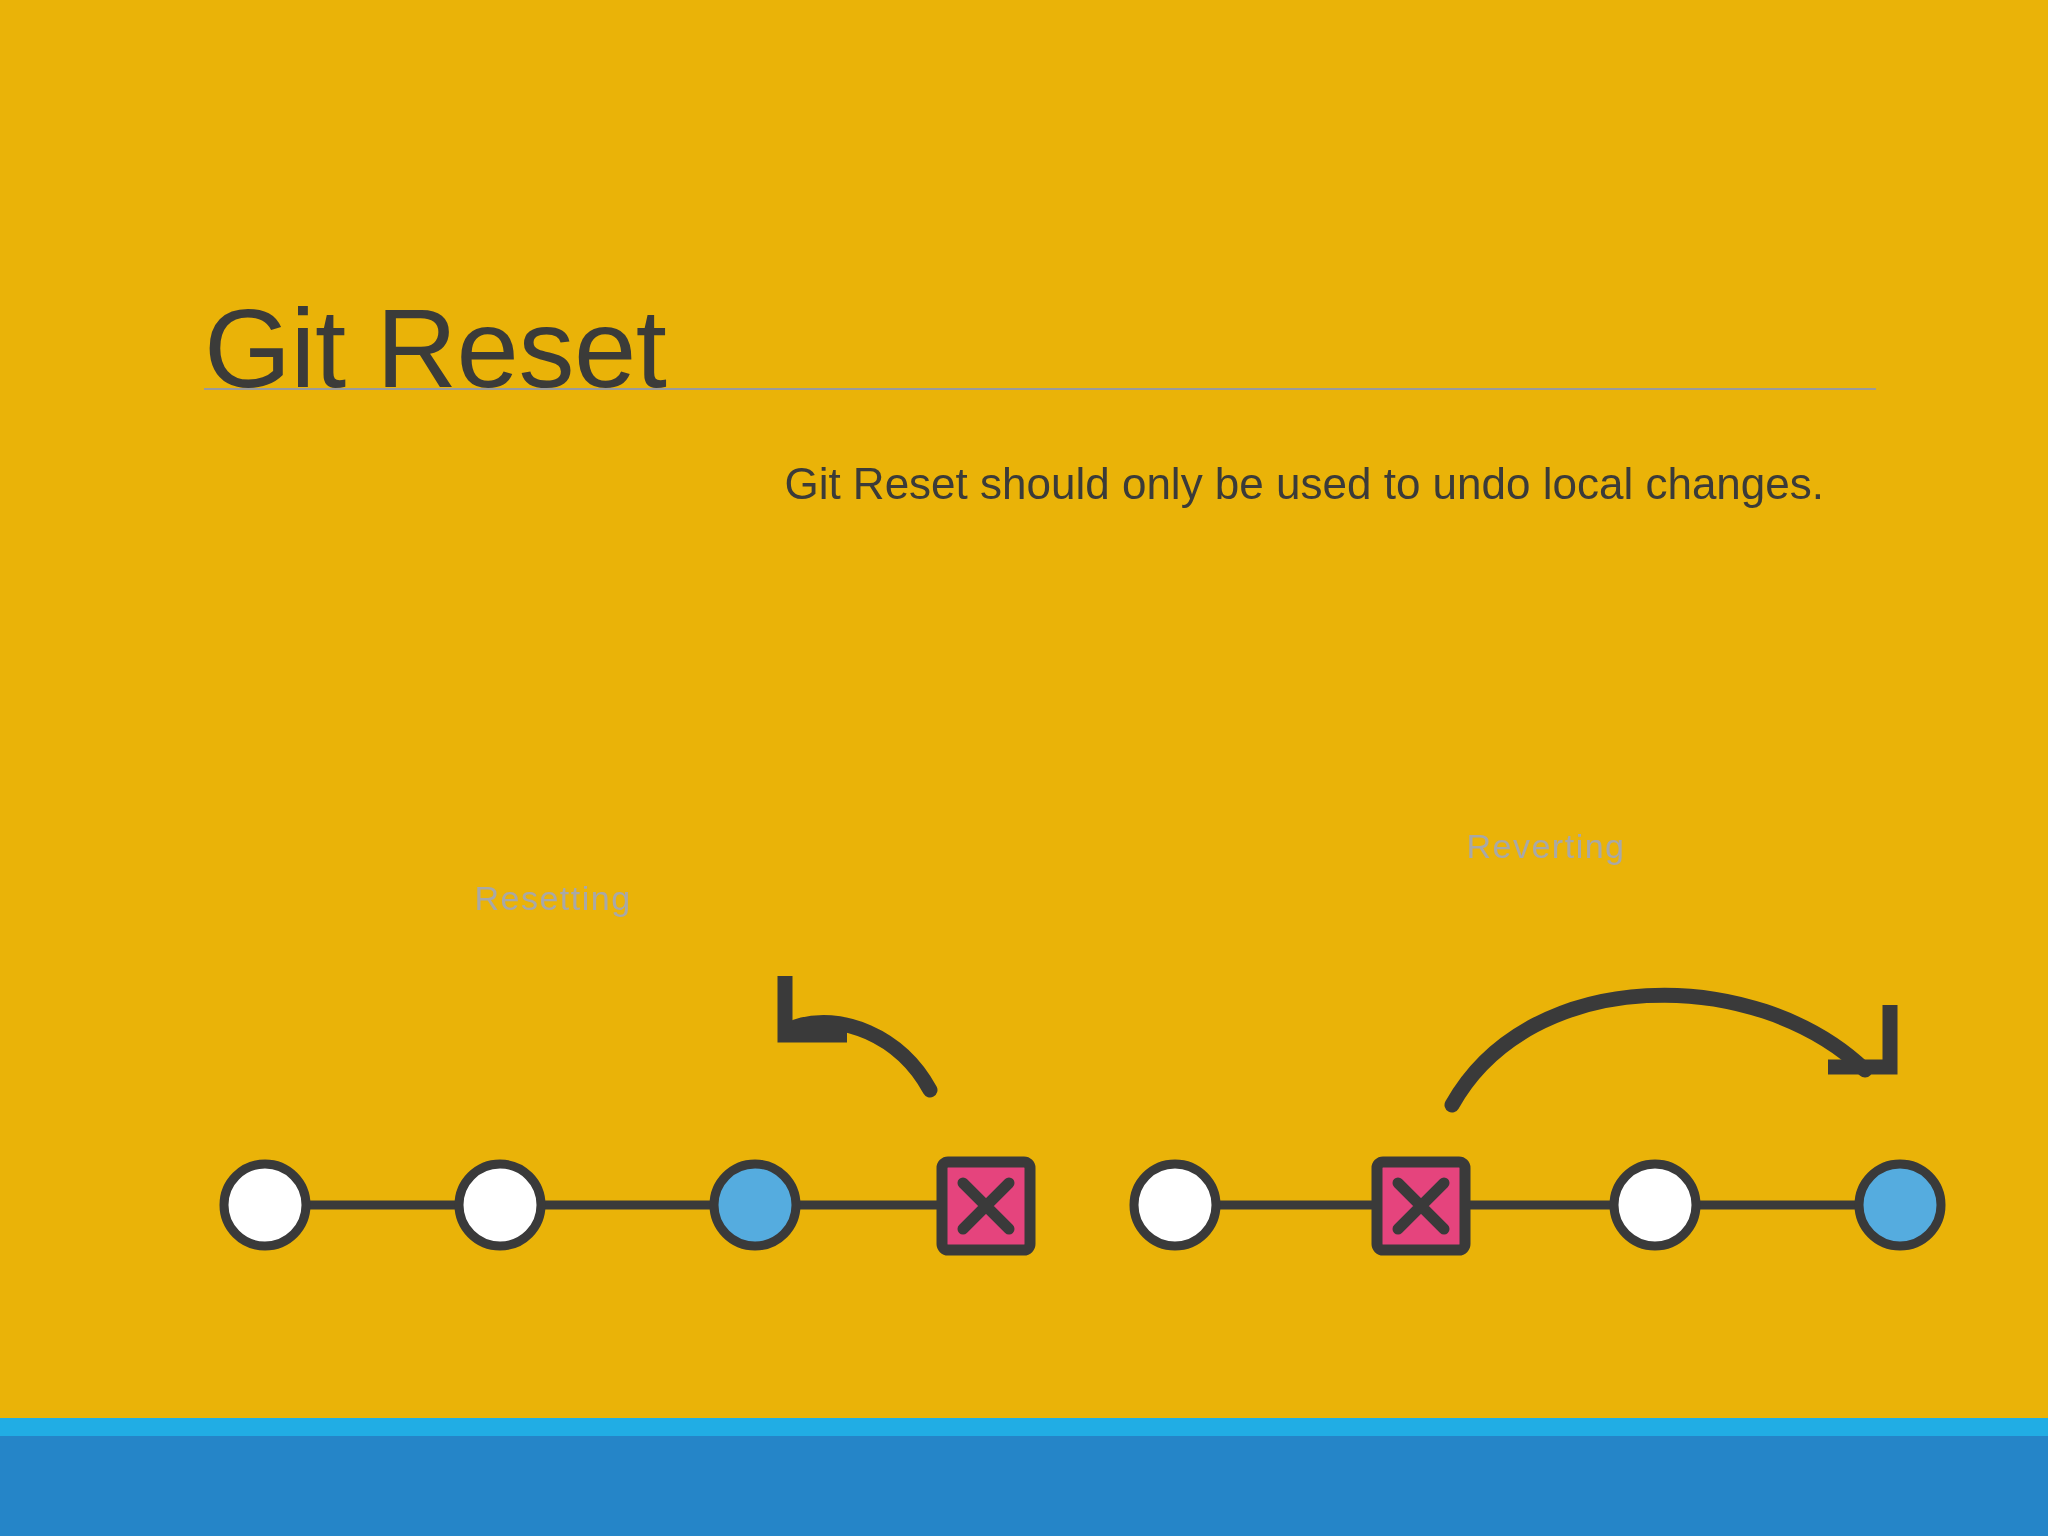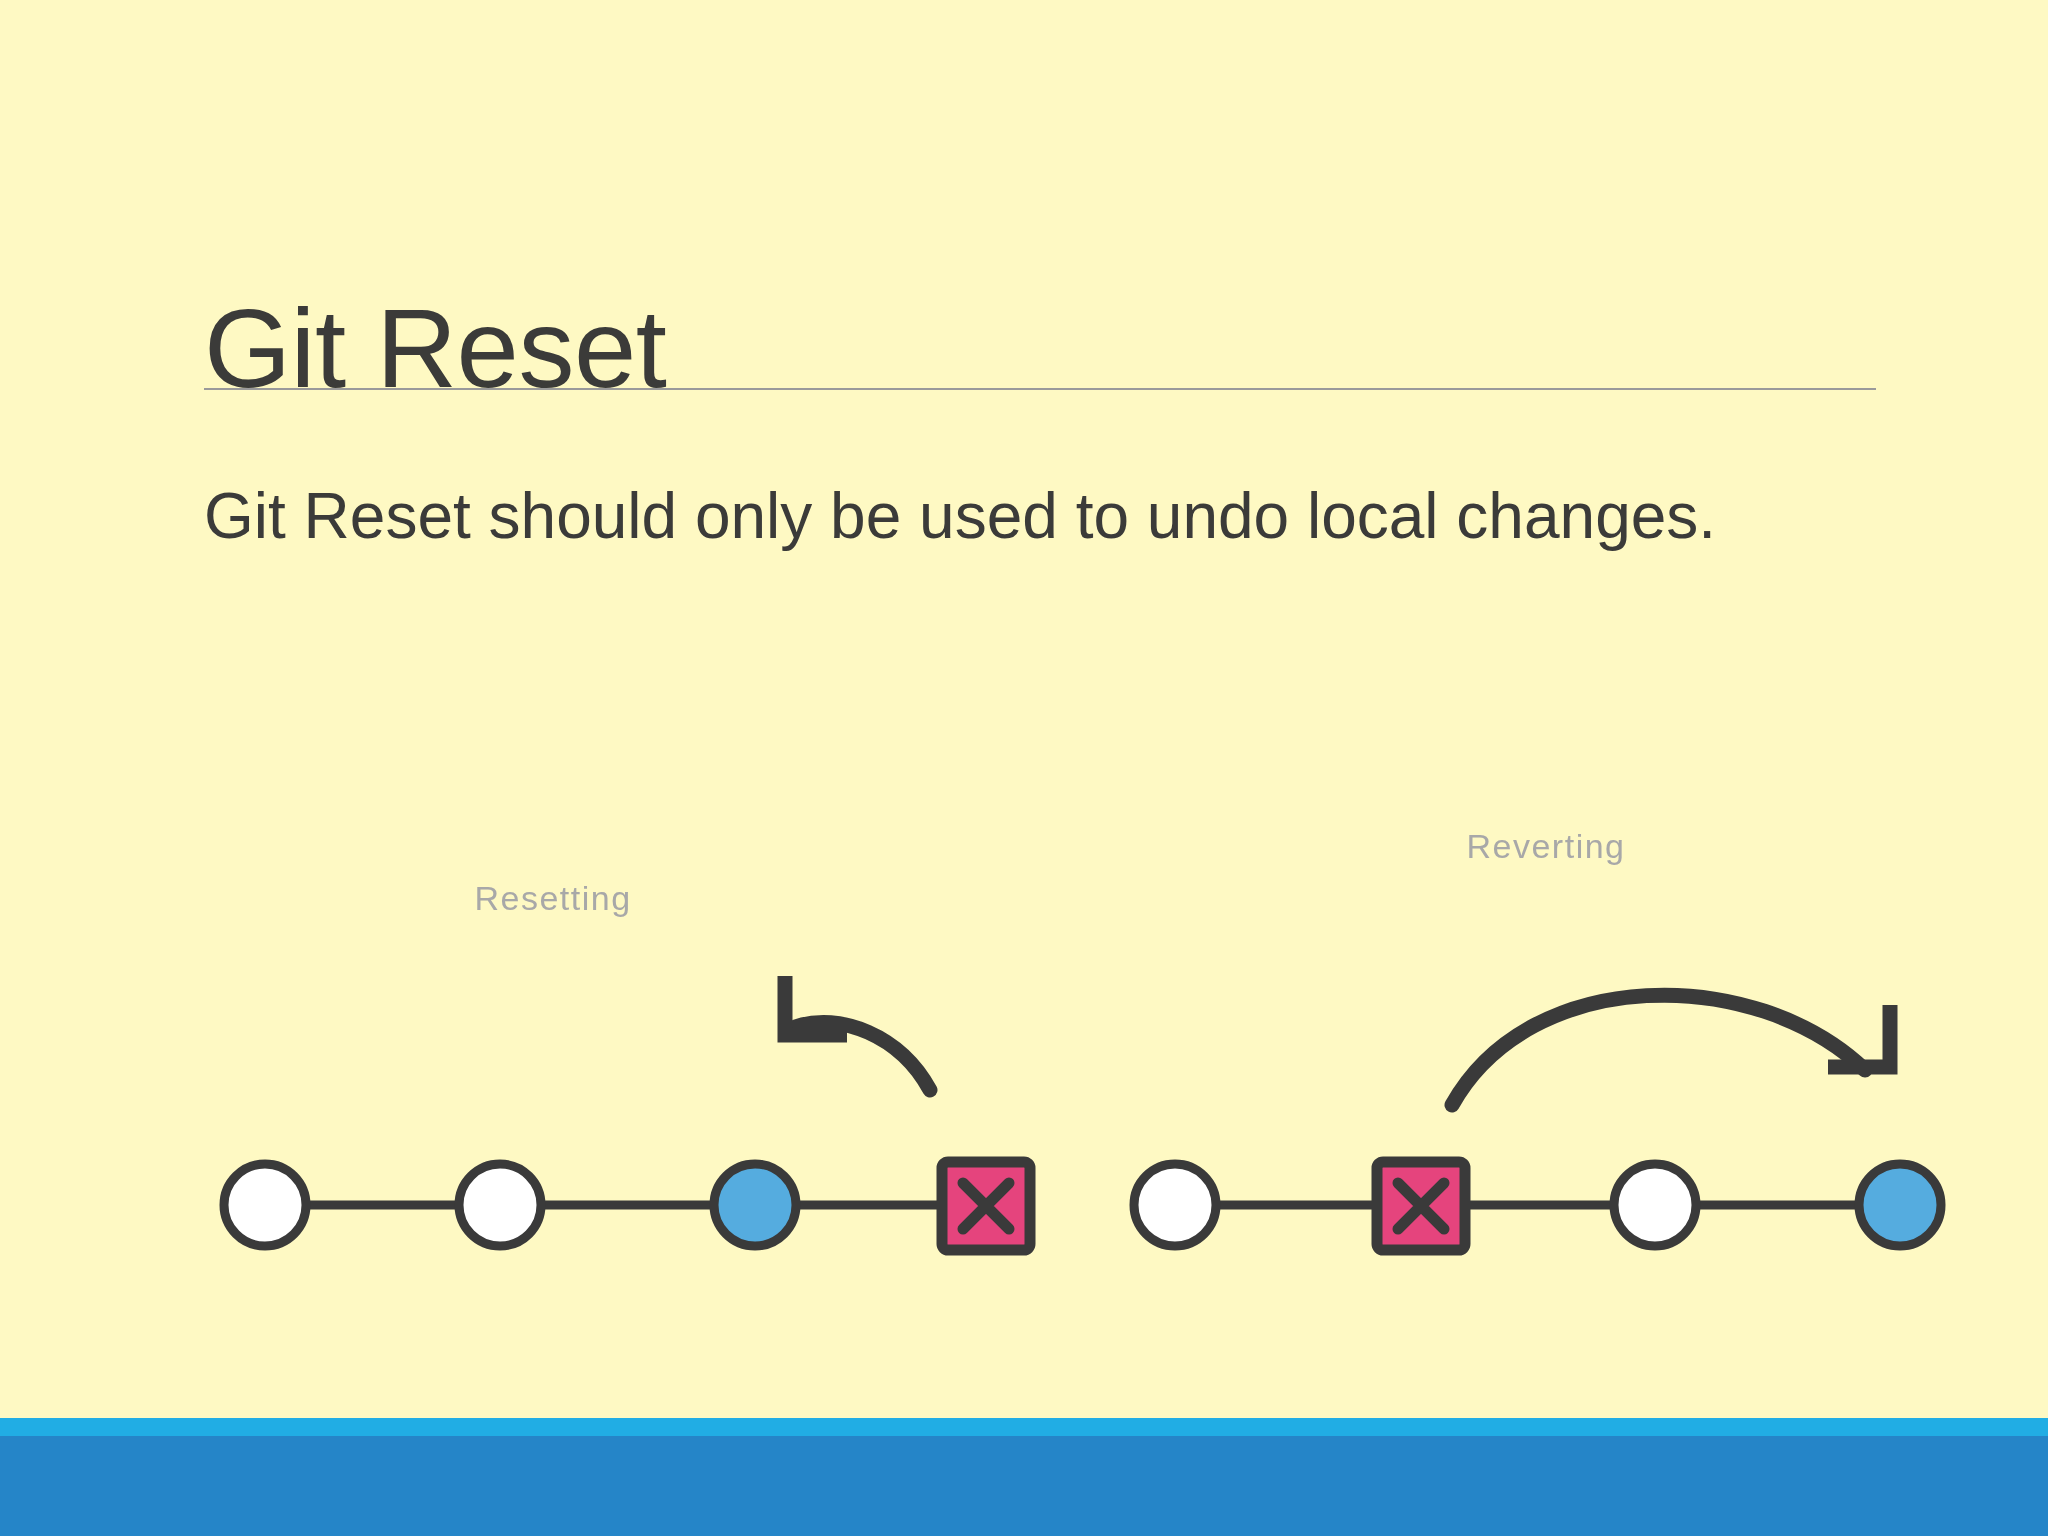--- a/index.html
+++ b/index.html
@@ -7,22 +7,23 @@
     padding: 0;
     background: #ffffff;
   }
   body {
     font-family: "Liberation Sans", sans-serif;
   }
   #slide {
     position: relative;
     width: 2048px;
     height: 1536px;
-    background: #fef9c3;
+    background: #eab308;
     overflow: hidden;
+    text-align: right;
   }
 
   
   #slide-title {
     position: absolute;
     left: 204px;
     top: 218px;
     font-size: 112px;
     line-height: 1.0;
     color: #3b3b39;
@@ -40,21 +41,21 @@
     height: 2px;
     background: #9a9a9a;
   }
 
   
   #body-text {
     position: absolute;
     left: 204px;
     top: 412px;
     width: 1620px;
-    font-size: 64px;
+    font-size: 44px;
     line-height: 1.28;
     color: #3b3b39;
     font-weight: 400;
   }
 
   
   #diagram {
     position: absolute;
     left: 0;
     top: 780px;

